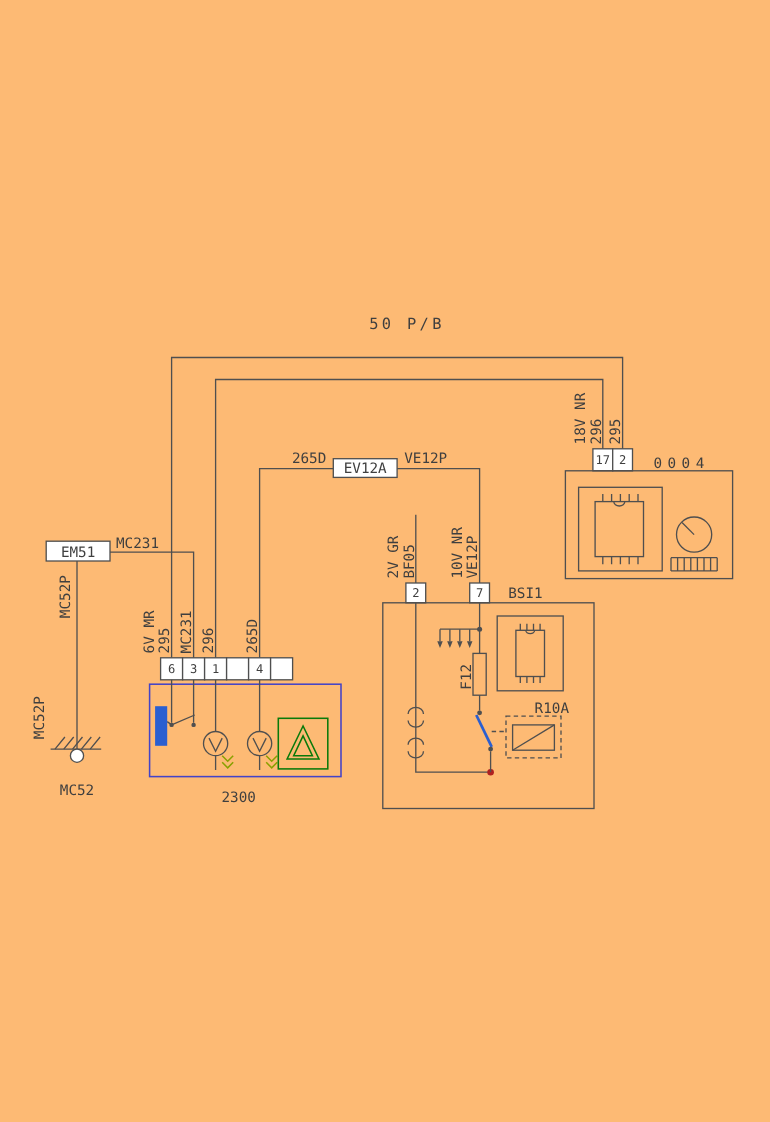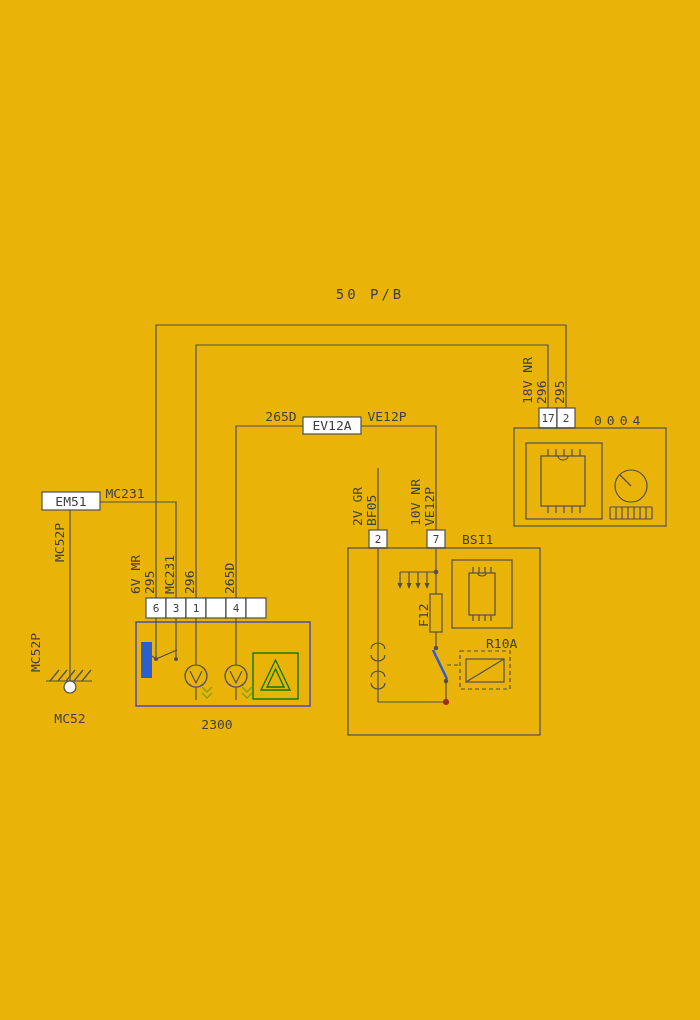--- a/index.html
+++ b/index.html
@@ -1,16 +1,16 @@
 <!DOCTYPE html>
 <html><head>
 <meta charset="utf-8">
 <style>
   html,body{margin:0;padding:0;background:#ffffff;}
-  .stage{width:700px;height:1020px;position:relative;background:#eab308;overflow:hidden;}
+  .stage{width:700px;height:1020px;position:relative;background:#fdba74;overflow:hidden;}
   svg{display:block;}
   .w{fill:none;stroke:#4f4f4f;stroke-width:1.2;}
   .bx{fill:#ffffff;stroke:#4f4f4f;stroke-width:1.2;}
   .bxn{fill:none;stroke:#4f4f4f;stroke-width:1.2;}
   .cb{fill:none;stroke-width:1.4;}
   .dot{fill:#4f4f4f;stroke:none;}
   .dash{stroke-dasharray:4 3;}
   text{font-family:"DejaVu Sans Mono","Liberation Mono",monospace;font-size:13px;fill:#3f3f3f;}
   .tm{text-anchor:middle;}
   .tp{font-size:11px;text-anchor:middle;}

